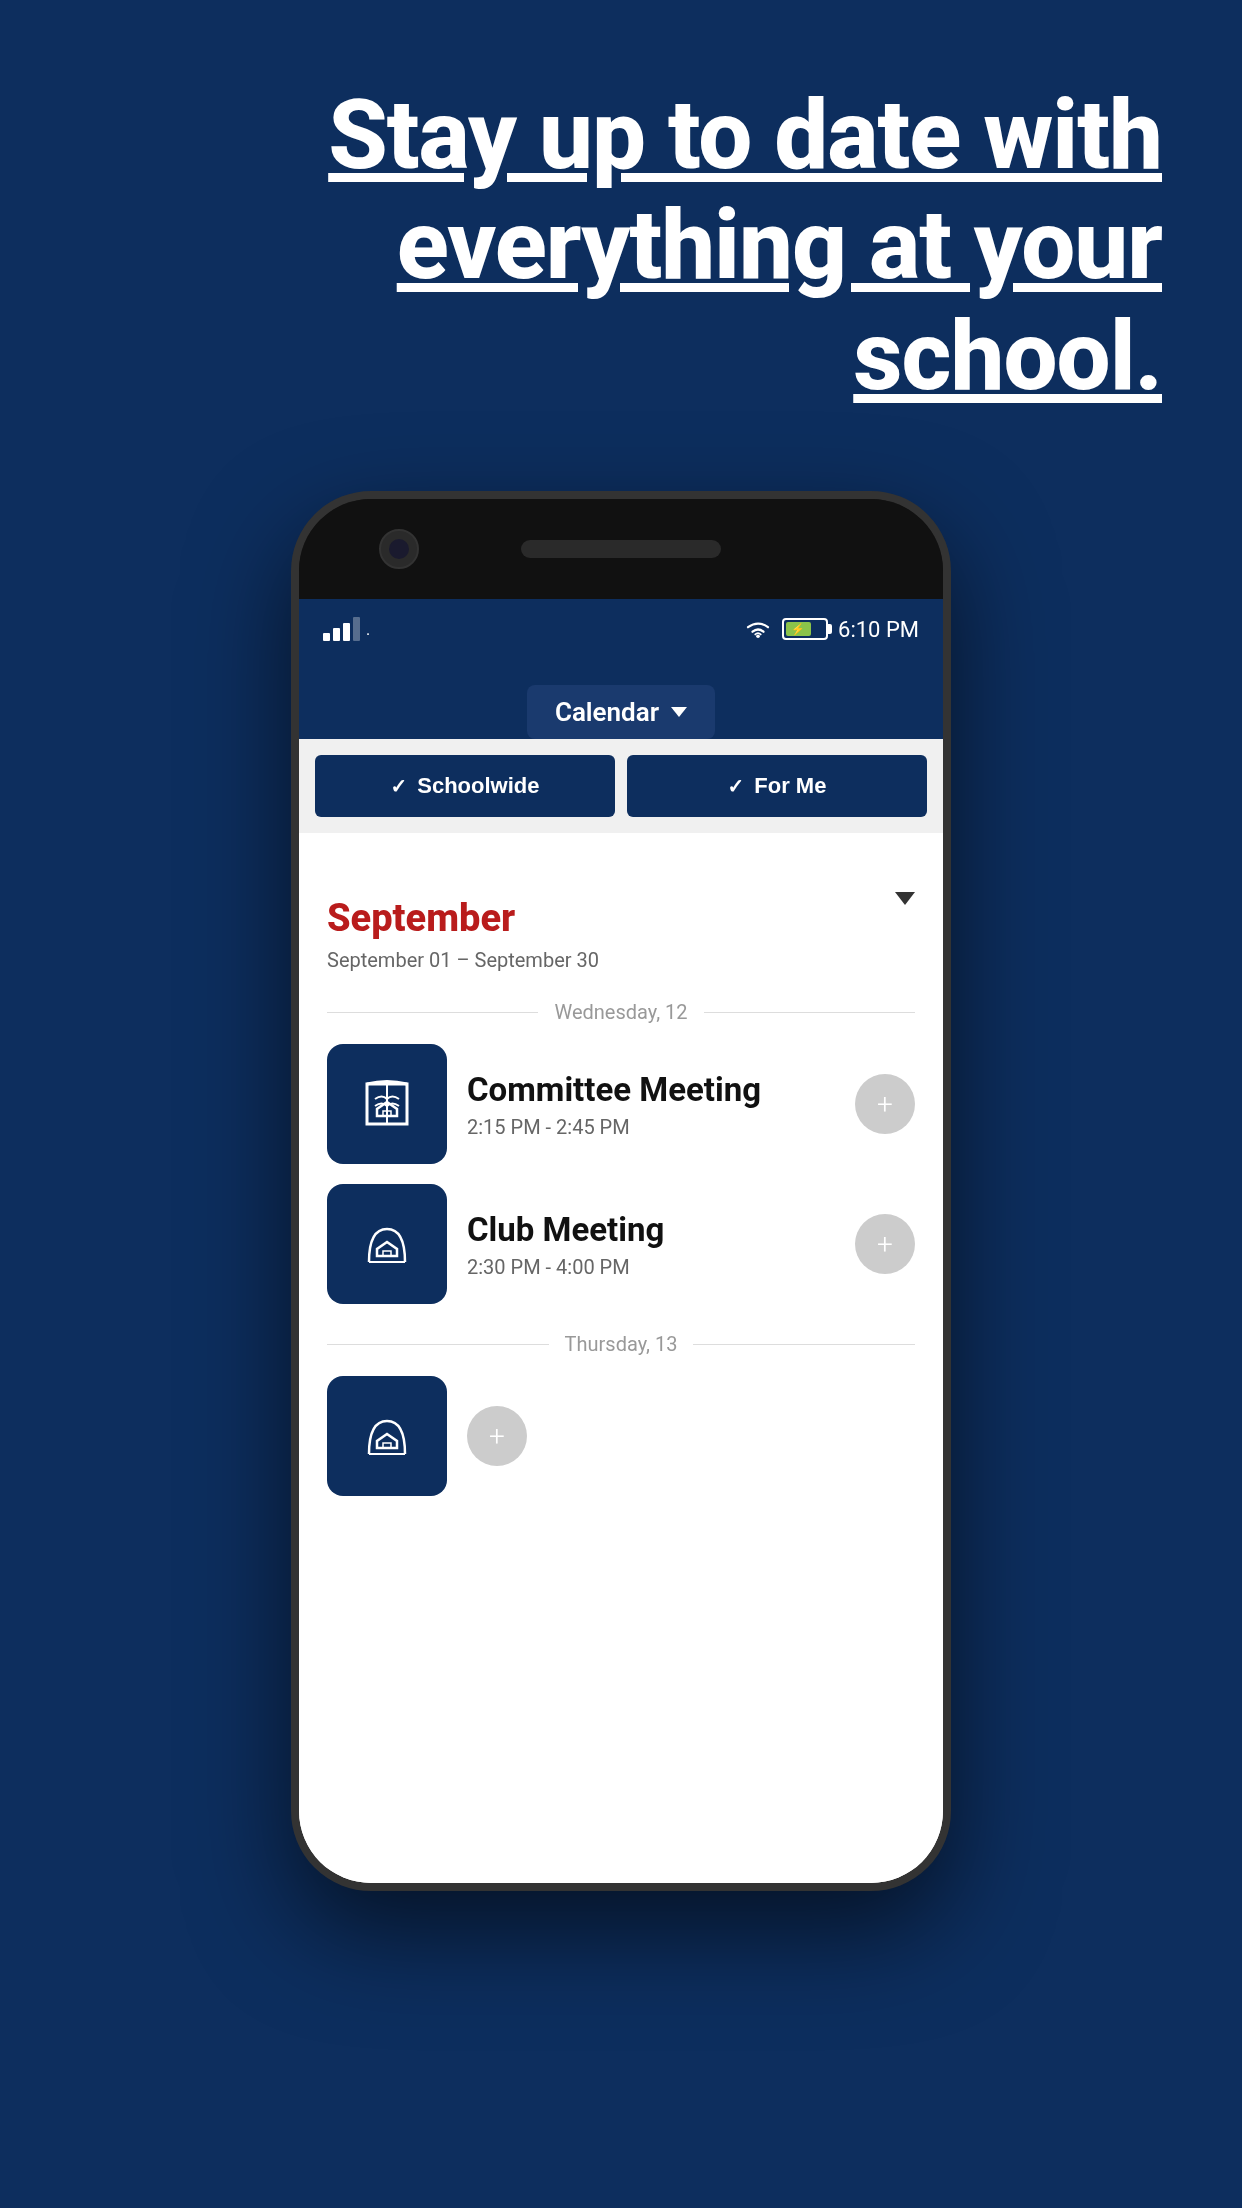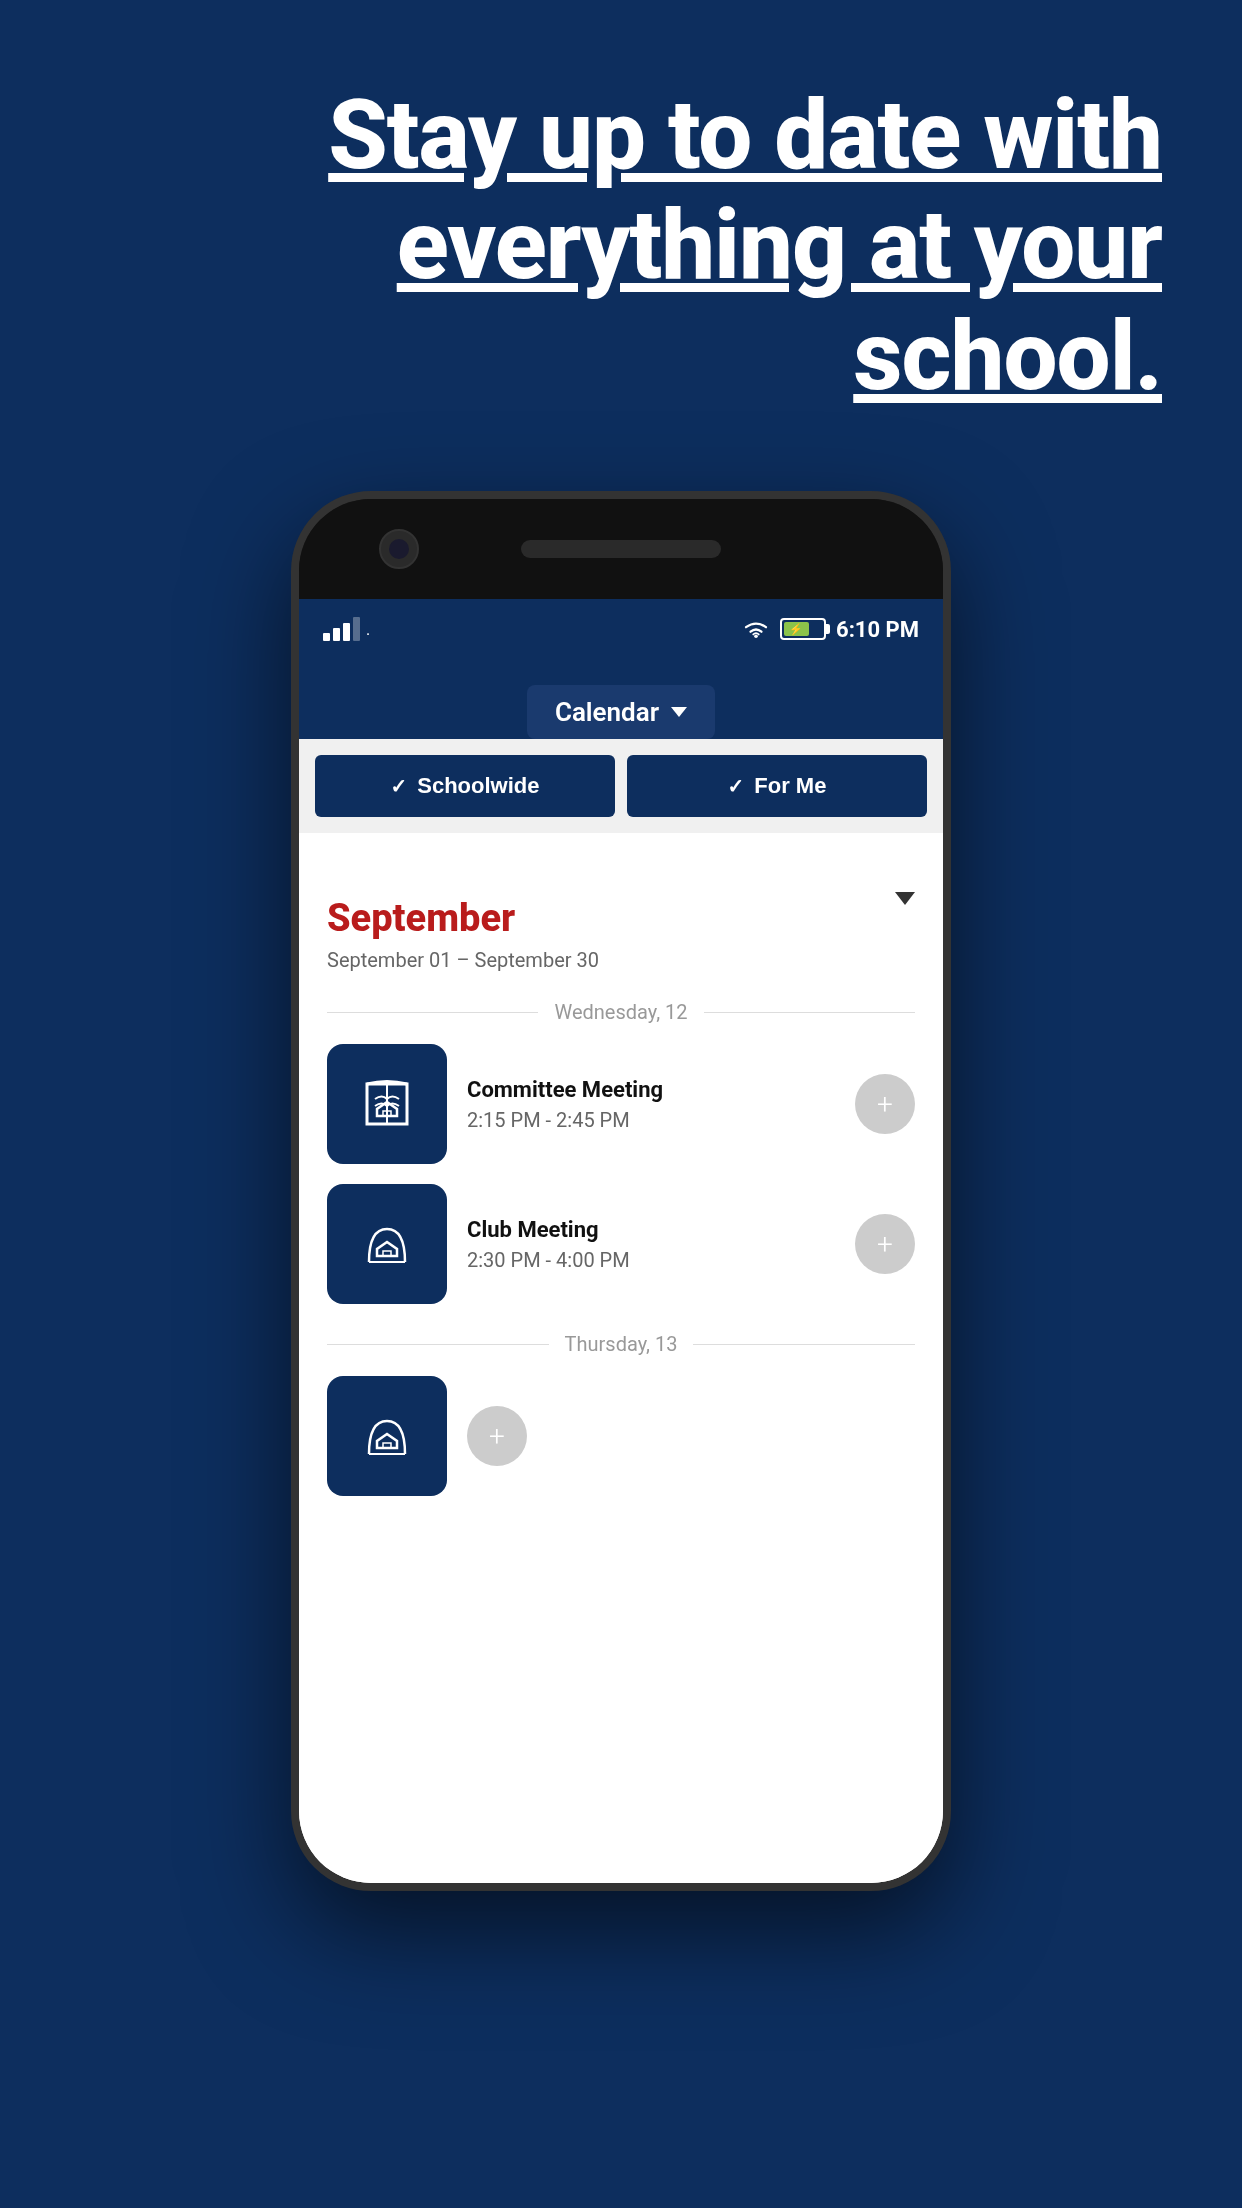--- a/index.html
+++ b/index.html
@@ -301,21 +301,21 @@
     .book-icon svg {
       width: 60px;
       height: 60px;
     }
 
     .event-info {
       flex: 1;
     }
 
     .event-title {
-      font-size: 22px;
+      font-size: 33px;
       font-weight: 700;
       color: #111;
       margin-bottom: 6px;
     }
 
     .event-time {
       font-size: 20px;
       color: #666;
     }
 
@@ -379,21 +379,21 @@
           <path d="M9 14 Q15 9 21 14" stroke="white" stroke-width="2.5" fill="none" stroke-linecap="round"></path>
           <path d="M4 9 Q15 1 26 9" stroke="white" stroke-width="2.5" fill="none" stroke-linecap="round"></path>
           <path d="M12 17 Q15 14 18 17" stroke="white" stroke-width="2" fill="none" stroke-linecap="round"></path>
         </svg>
 
         <div class="battery-icon">
           <div class="battery-fill">
             <span class="battery-bolt">⚡</span>
           </div>
         </div>
-        <span style="color:white;font-size:22px;font-weight:700;">6:10 PM</span>
+        <span style="color:white;font-size:22px;font-weight:400;">6:10 PM</span>
       </div>
     </div>
 
     <div class="app-header">
       <div class="calendar-dropdown">
         <span>Calendar</span>
         <div class="chevron-down"></div>
       </div>
     </div>
 

